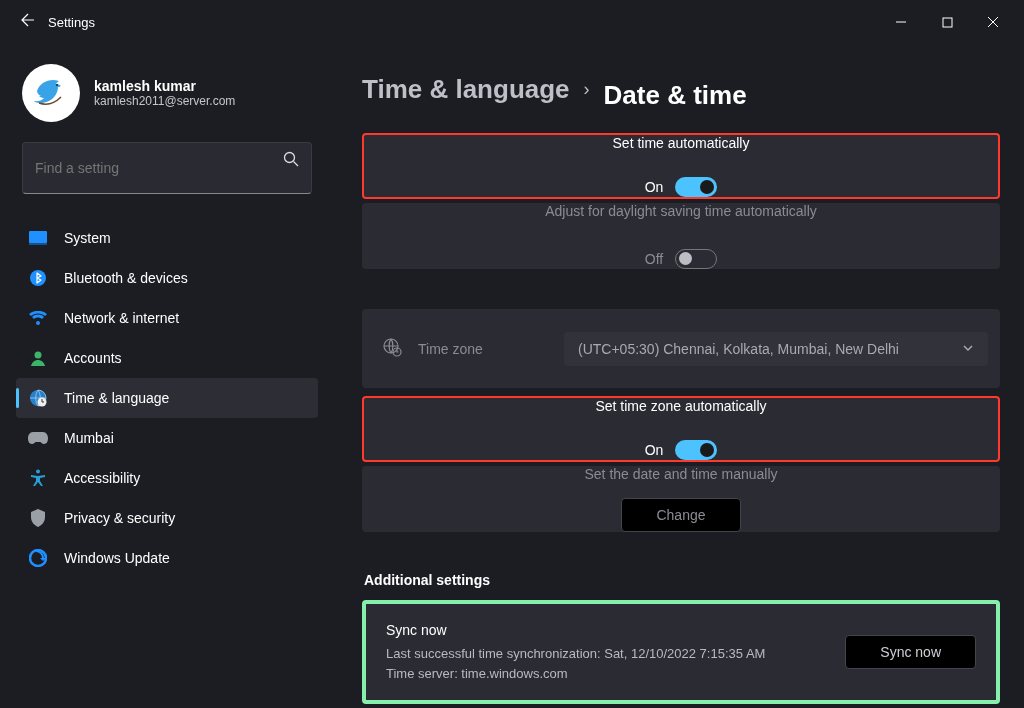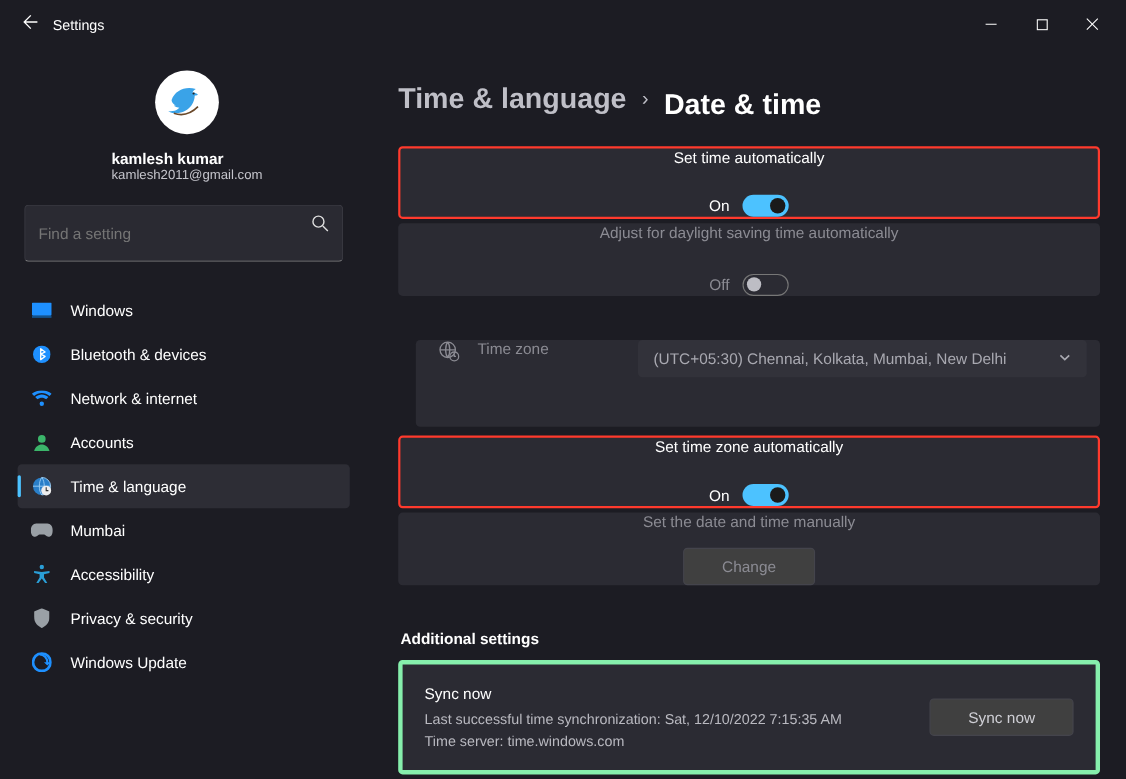--- a/index.html
+++ b/index.html
@@ -4,21 +4,21 @@
 <style>
 * { margin: 0; padding: 0; box-sizing: border-box; font-family: "Segoe UI", Arial, sans-serif; }
 body { background: #1c1c23; color: #fff; width: 1024px; height: 708px; overflow: hidden; }
 .titlebar { display: flex; align-items: center; height: 44px; padding: 0 8px; }
 .titlebar .back { width: 40px; text-align: center; color: #fff; font-size: 16px; cursor: pointer; }
 .titlebar .title { font-size: 13px; }
 .titlebar .spacer { flex: 1; }
 .winbtn { width: 46px; height: 32px; display: flex; align-items: center; justify-content: center; color: #fff; cursor: pointer; }
 .content { display: flex; height: calc(100% - 44px); }
 .sidebar { width: 330px; padding: 10px 12px 0 16px; }
-.profile { display: flex; align-items: center; gap: 14px; margin: 10px 0 20px 6px; flex-direction: column; }
+.profile { display: flex; align-items: center; gap: 14px; margin: 10px 0 20px 6px; }
 .avatar { width: 58px; height: 58px; border-radius: 50%; background: #fff; display: flex; align-items: center; justify-content: center; }
 .avatar svg { width: 40px; height: 40px; }
 .profile .name { font-size: 14px; font-weight: 600; }
 .profile .email { font-size: 12px; color: #c5c5cc; }
 .searchbox { position: relative; margin: 0 6px 24px 6px; }
 .searchbox input { width: 100%; height: 52px; background: #2a2a32; border: 1px solid #3a3a42; border-bottom: 1px solid #888; color: #ddd; padding: 0 38px 0 12px; font-size: 14px; border-radius: 4px; outline: none; }
 .searchbox .icon { position: absolute; right: 12px; top: 8px; color: #ddd; }
 .nav { list-style: none; }
 .nav li { display: flex; align-items: center; gap: 16px; height: 40px; padding: 0 12px; border-radius: 4px; cursor: pointer; font-size: 14px; position: relative; }
 .nav li.active { background: #2d2d35; }
@@ -34,24 +34,24 @@
 .card .label { font-size: 14px; flex: 1; }
 .card .label.dim { color: #8b8b93; }
 .toggle-wrap { display: flex; align-items: center; gap: 12px; }
 .toggle-wrap .state { font-size: 14px; }
 .toggle-wrap .state.dim { color: #8b8b93; }
 .toggle { width: 42px; height: 20px; border-radius: 10px; position: relative; cursor: pointer; }
 .toggle.on { background: #4cc2ff; }
 .toggle.on::after { content: ""; position: absolute; right: 3px; top: 3px; width: 14px; height: 14px; background: #1a1a1a; border-radius: 50%; }
 .toggle.off { background: transparent; border: 1px solid #777; }
 .toggle.off::after { content: ""; position: absolute; left: 3px; top: 2px; width: 13px; height: 13px; background: #bdbdc4; border-radius: 50%; }
-.tz-card { background: #2b2b33; border-radius: 4px; height: 79px; display: flex; padding: 0 12px 0 20px; margin-bottom: 8px; gap: 16px; margin-left: 16px; }
+.tz-card { background: #2b2b33; border-radius: 4px; height: 79px; display: flex; align-items: center; padding: 0 12px 0 20px; margin-bottom: 8px; gap: 16px; }
 .tz-card .label { color: #8b8b93; font-size: 14px; width: 130px; }
 .tz-select { flex: 1; background: #32323a; border-radius: 4px; height: 34px; display: flex; align-items: center; justify-content: space-between; padding: 0 14px; color: #a9a9b1; font-size: 14px; cursor: pointer; }
-.btn-secondary { background: #404040; border: 1px solid #44444c; color: #cfcfd5; height: 34px; padding: 0 34px; border-radius: 4px; font-size: 14px; cursor: pointer; }
+.btn-secondary { background: #000000; border: 1px solid #44444c; color: #cfcfd5; height: 34px; padding: 0 34px; border-radius: 4px; font-size: 14px; cursor: pointer; }
 .btn-dim { color: #8b8b93; }
 .section-h { font-size: 14px; font-weight: 600; margin: 40px 0 12px 2px; }
 .sync-card { background: #2b2b33; border: 4px solid #86efac; border-radius: 4px; padding: 16px 20px; display: flex; align-items: center; gap: 20px; }
 .sync-text { flex: 1; font-size: 13px; line-height: 1.55; color: #b9b9c0; }
 .sync-text .title { color: #fff; font-size: 14px; display: block; margin-bottom: 2px; }
 .gap36 { height: 36px; }
 </style>
 </head>
 <body>
 
@@ -86,39 +86,39 @@
     <div class="profile">
       <div class="avatar">
         <svg viewBox="0 0 40 40">
             <path fill="#3aa3e8" d="M6 18c3-9 13-13 22-10-2 1-3 3-3 3 3 0 5 2 5 2-1 1-3 1-3 1 0 6-5 16-18 16-3 0-5-1-6-2 7 1 10-3 10-3-3 0-5-2-5-2 1 0 2 0 2 0-3-1-4-4-4-5z"></path>
             <circle cx="26" cy="12" r="1" fill="#222"></circle>
             <path stroke="#6b4a2b" stroke-width="1.5" fill="none" d="M8 30c6 2 14 2 22-6"></path>
           </svg>
       </div>
       <div>
         <div class="name">kamlesh kumar</div>
-        <div class="email">kamlesh2011@gmail.com</div>
+        <div class="email">kamlesh2011@server.com</div>
       </div>
     </div>
     <div class="searchbox">
       <input type="text" placeholder="Find a setting" style="">
       <span class="icon"><svg width="18" height="18" viewBox="0 0 18 18" fill="none" stroke="currentColor" stroke-width="1.3">
             <circle cx="7.5" cy="7.5" r="5"></circle>
             <line x1="11.5" y1="11.5" x2="16" y2="16"></line>
           </svg></span>
     </div>
     <ul class="nav">
       <li>
           <span class="icon">
             <svg width="18" height="14" viewBox="0 0 18 14">
               <rect width="18" height="12" rx="1" fill="#1e90ff"></rect>
               <rect y="12" width="18" height="2" fill="#13528a"></rect>
             </svg>
           </span>
-          <span>Windows</span>
+          <span>System</span>
         </li>
       <li>
           <span class="icon">
             <svg width="16" height="16" viewBox="0 0 16 16">
               <circle cx="8" cy="8" r="8" fill="#1e90ff"></circle>
               <path d="M7 3v10l4-3-4-2 4-2-4-3z" fill="none" stroke="#fff" stroke-width="1.2" stroke-linejoin="round"></path>
             </svg>
           </span>
           <span>Bluetooth &amp; devices</span>
         </li>

